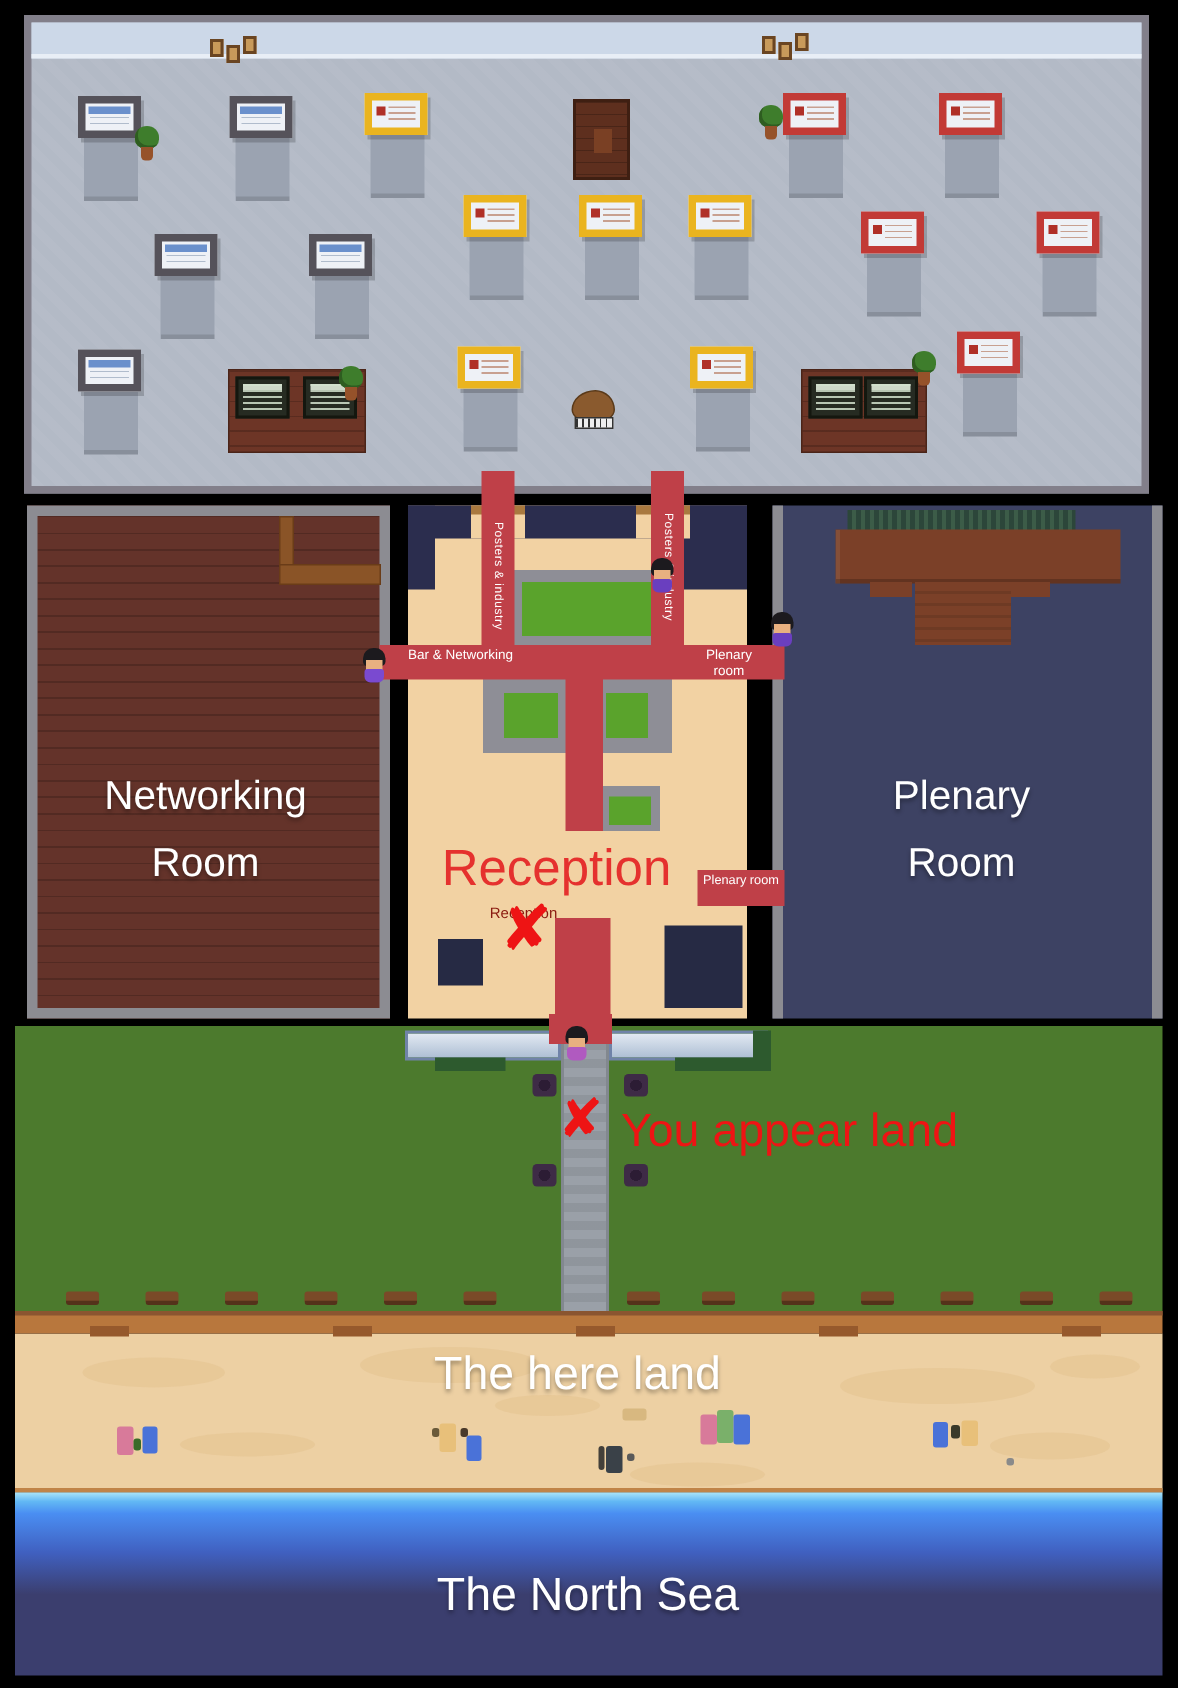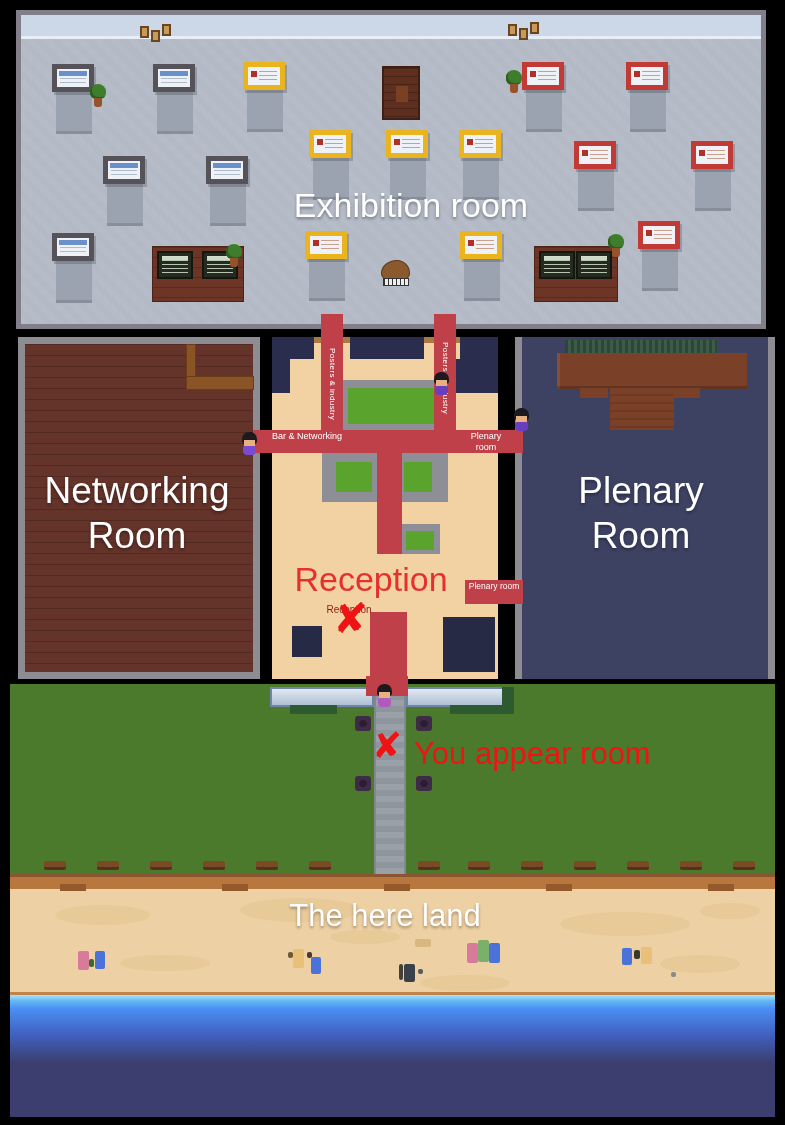--- a/index.html
+++ b/index.html
@@ -72,21 +72,21 @@
   #boardwalk{position:absolute;left:10px;top:874px;width:765px;height:15px;background:#b8773d;
     border-top:3px solid #8a5530;z-index:2;}
   #sand{position:absolute;left:10px;top:889px;width:765px;height:106px;background:#edd0a3;
     border-bottom:3px solid #c08448;z-index:1;}
   #sea{position:absolute;left:10px;top:995px;width:765px;height:122px;z-index:1;
     background:linear-gradient(180deg,#aae4f8 0px,#62b8f4 6px,#4a8ef2 14px,#4060c0 40px,#3b3e6e 68px,#3b3e6e 100%);}
 
   
   .txt{position:absolute;z-index:10;color:#fff;text-align:center;transform:translateX(-50%);
     white-space:nowrap;text-shadow:0 2px 3px rgba(0,0,0,.35);}
-  .title2{white-space:normal;line-height:45px;font-size:37px;}
+  .title2{white-space:normal;line-height:45px;font-size:27px;margin-top:40px;}
   #t-exhibition{left:411px;top:186px;font-size:34px;}
   #t-networking{left:137px;top:468px;width:190px;}
   #t-plenary{left:641px;top:468px;width:150px;}
   #t-reception{left:371px;top:560px;font-size:34px;color:#e5312e;text-shadow:none;}
   #t-rec-small{left:349px;top:604px;font-size:10px;color:#8a1a10;text-shadow:none;z-index:6;}
   #t-flat{left:385px;top:898px;font-size:31px;}
   #t-sea{left:392px;top:1045px;font-size:31px;}
   .xmark{position:absolute;color:#ee1414;font-weight:bold;line-height:1;z-index:8;text-shadow:none;}
   #x-reception{left:333px;top:598px;font-size:42px;}
   #x-outside{left:372px;top:728px;font-size:36px;}
@@ -112,21 +112,20 @@
   .abody{position:absolute;left:2px;top:14px;width:13px;height:9px;border-radius:2px 2px 4px 4px;}
 </style>
 </head>
 <body>
 
 <div id="stage">
 
   <div id="exhibition">
     <div id="exh-band"></div>
   </div>
-  <div class="txt" id="t-exhibition">Exhibition room</div>
 
   <div id="networking"></div>
   <div id="bar-v"></div>
   <div id="bar-h"></div>
   <div class="txt title2" id="t-networking">Networking Room</div>
 
   <div id="reception"></div>
   <div id="rec-band"></div>
   <div id="rec-corner-l"></div>
   <div id="rec-corner-r"></div>
@@ -162,25 +161,26 @@
   </div>
 
   <div id="grass"></div>
   <div class="wallbar" id="wallbar-l"></div>
   <div class="wallbar" id="wallbar-r"></div>
   <div class="hedge" id="hedge-l"></div>
   <div class="hedge" id="hedge-r"></div>
   <div class="hedge" id="hedge-wrap"></div>
   <div id="graypath"></div>
   <div class="xmark" id="x-outside">✘</div>
-  <div id="t-appear">You appear room</div>
+  <div id="t-appear">You appear land</div>
   <div id="boardwalk"></div>
   <div id="sand"></div>
   <div class="txt" id="t-flat">The here land</div>
   <div id="sea"></div>
+  <div class="txt" id="t-sea">The North Sea</div>
 
 <div style="position: absolute; left: 56px; top: 90px; width: 36px; height: 44px; z-index: 3; background: rgb(155, 163, 177); box-shadow: rgba(255, 255, 255, 0.3) 0px 2px 0px inset, rgba(0, 0, 0, 0.12) 0px -3px 0px inset;"></div>
     <div style="position: absolute; left: 52px; top: 64px; width: 42px; height: 28px; z-index: 4; background: rgb(238, 241, 246); border: 5px solid rgb(85, 82, 90); box-shadow: rgba(0, 0, 0, 0.18) 2px 3px 0px;">
       <i class="pc band"></i>
       <i class="pc rows"></i>
     </div>
     <div style="position: absolute; left: 157px; top: 90px; width: 36px; height: 44px; z-index: 3; background: rgb(155, 163, 177); box-shadow: rgba(255, 255, 255, 0.3) 0px 2px 0px inset, rgba(0, 0, 0, 0.12) 0px -3px 0px inset;"></div>
     <div style="position: absolute; left: 153px; top: 64px; width: 42px; height: 28px; z-index: 4; background: rgb(238, 241, 246); border: 5px solid rgb(85, 82, 90); box-shadow: rgba(0, 0, 0, 0.18) 2px 3px 0px;">
       <i class="pc band"></i>
       <i class="pc rows"></i>

